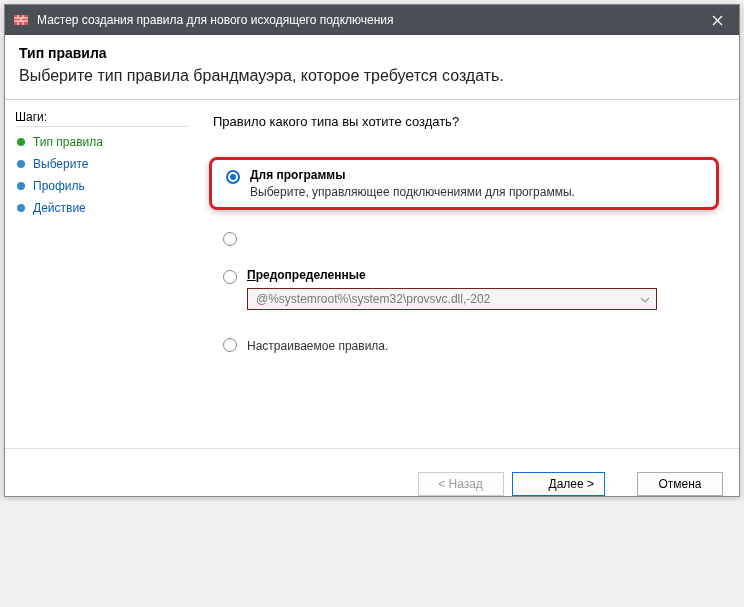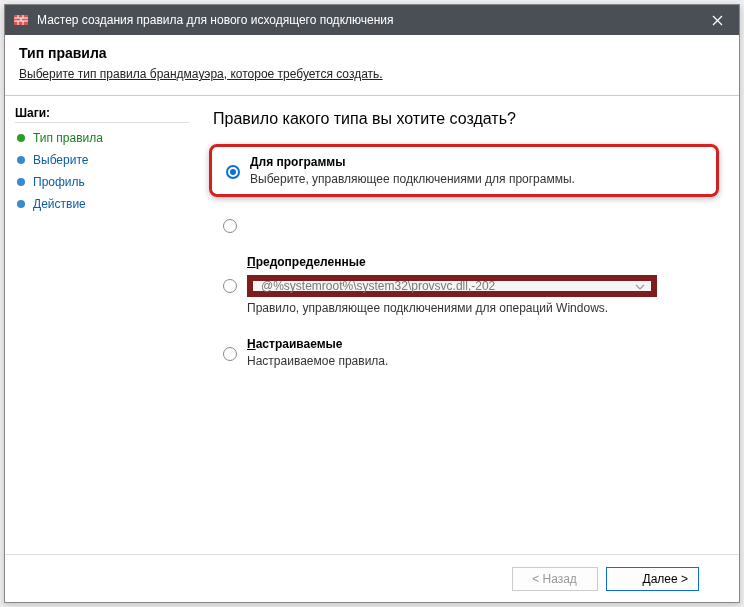--- a/index.html
+++ b/index.html
@@ -8,21 +8,21 @@
     font-family: "Segoe UI", Tahoma, sans-serif;
     font-size: 12px;
     background: #f0f0f0;
     display: flex;
     justify-content: center;
     align-items: flex-start;
     padding: 4px;
   }
   .window {
     width: 736px;
-    height: 599px;
+    height: 493px;
     background: #0c4a6e;
     border: 1px solid #888;
     display: flex;
     flex-direction: column;
     box-shadow: 0 2px 8px rgba(0,0,0,0.2);
   }
   .titlebar {
     height: 30px;
     background: #4a4f56;
     color: #fff;
@@ -48,36 +48,35 @@
     padding: 10px 14px 14px 14px;
     border-bottom: 1px solid #ccc;
     background: #fff;
   }
   .header h1 {
     margin: 0 0 6px 0;
     font-size: 14px;
     font-weight: bold;
   }
   .header .subtitle {
-    font-size: 12px;
+    font-size: 16px;
     color: #222;
-    text-decoration: underline;
   }
   .body {
     flex: 1;
     display: flex;
     background: #fff;
     overflow: hidden;
   }
   .steps {
     width: 190px;
     padding: 8px 6px 8px 10px;
   }
   .steps-title {
-    font-weight: bold;
+    font-weight: normal;
     margin: 0 0 4px 0;
     padding: 2px 0;
     border-bottom: 1px solid #ddd;
     font-size: 12px;
   }
   .step {
     display: flex;
     align-items: center;
     padding: 4px 2px;
     font-size: 12px;
@@ -90,27 +89,27 @@
     margin-right: 8px;
     background: #3a8ad0;
   }
   .step.active .bullet { background: #2aa02a; }
   .content {
     flex: 1;
     padding: 14px 20px 10px 18px;
     position: relative;
   }
   .question {
-    font-size: 16px;
-    margin-bottom: 16px;
+    font-size: 13px;
+    margin-bottom: 28px;
   }
   .options {}
   .option {
     display: flex;
-    align-items: center;
+    align-items: flex-start;
     padding: 6px 4px 6px 4px;
     margin-bottom: 10px;
   }
   .option.highlight {
     border: 3px solid #d42020;
     border-radius: 8px;
     padding: 8px 10px 8px 8px;
     box-shadow: 0 2px 6px rgba(0,0,0,0.25);
     margin-bottom: 14px;
     margin-left: -4px;
@@ -141,41 +140,41 @@
   .opt-label .underline { text-decoration: underline; }
   .opt-desc {
     font-size: 12px;
     color: #333;
     margin-top: 3px;
   }
   .combo {
     margin: 6px 0 4px 0;
     height: 22px;
     width: 410px;
-    border: 6px solid #7f1d1d;
+    border: 1px solid #7f1d1d;
     background: #f5f5f5;
     color: #777;
     font-size: 12px;
     padding: 0 20px 0 8px;
     display: flex;
     align-items: center;
     position: relative;
   }
   .combo .chev {
     position: absolute;
     right: 6px; top: 50%;
     transform: translateY(-50%);
     color: #888;
   }
   .footer {
     height: 48px;
     border-top: 1px solid #ddd;
     display: flex;
     justify-content: flex-end;
-    align-items: center;
+    align-items: flex-end;
     padding: 0 16px;
     gap: 8px;
     background: #fff;
   }
   .btn {
     min-width: 86px;
     height: 24px;
     border: 1px solid #aaa;
     background: #fdfdfd;
     font-size: 12px;
@@ -264,35 +263,34 @@
           <div class="opt-body">
             <div class="opt-label"><span class="underline">П</span><span>редопределенные</span></div>
             <div class="combo">
               <span>@%systemroot%\system32\provsvc.dll,-202</span>
               <span class="chev">
                 <svg width="10" height="6" viewBox="0 0 10 6">
                     <path d="M1 1 L5 5 L9 1" stroke="#999" stroke-width="1.2" fill="none"></path>
                   </svg>
               </span>
             </div>
-            <div class="opt-desc">Правило, управляющее подключениями для операций Windows.</div>
           </div>
         </div>
 
         <div class="option">
           <span class="radio"></span>
           <div class="opt-body">
-            <div class="opt-label"><span class="underline">Н</span><span>астраиваемые</span></div>
             <div class="opt-desc">Настраиваемое правила.</div>
           </div>
         </div>
 
       </div>
     </div>
   </div>
 
   <div class="footer">
     <div class="btn disabled">&lt; Назад</div>
     <div class="btn primary">Далее &gt;</div>
     <div class="gap"></div>
+    <div class="btn">Отмена</div>
   </div>
 
 </div>
 
 </body></html>

